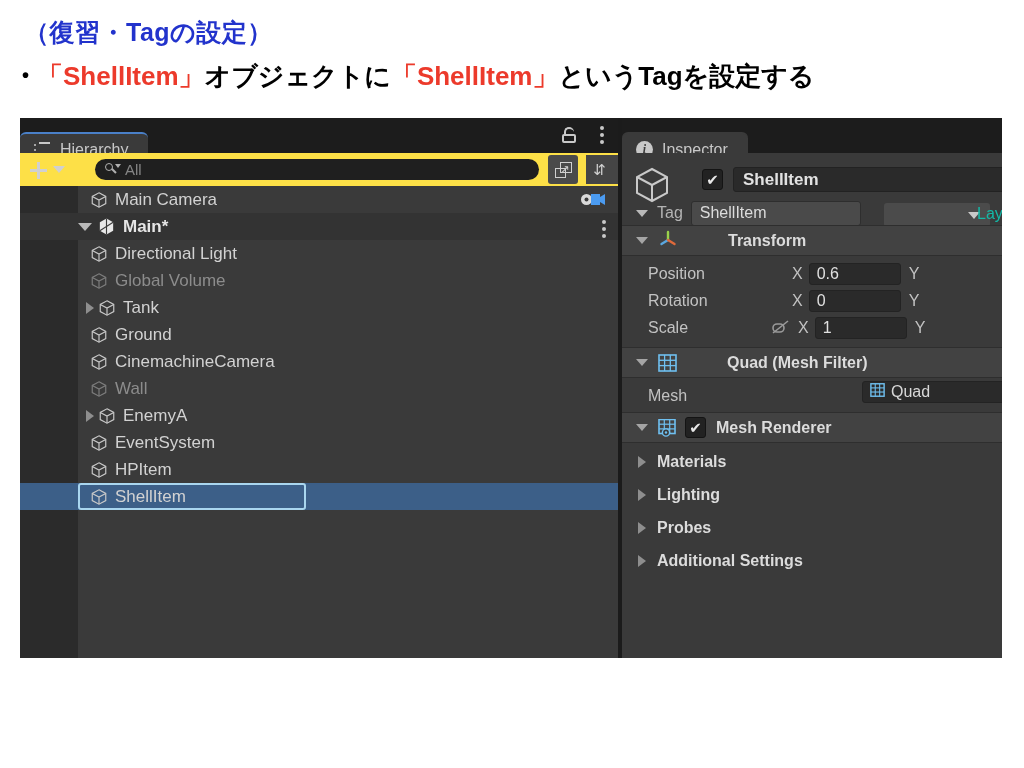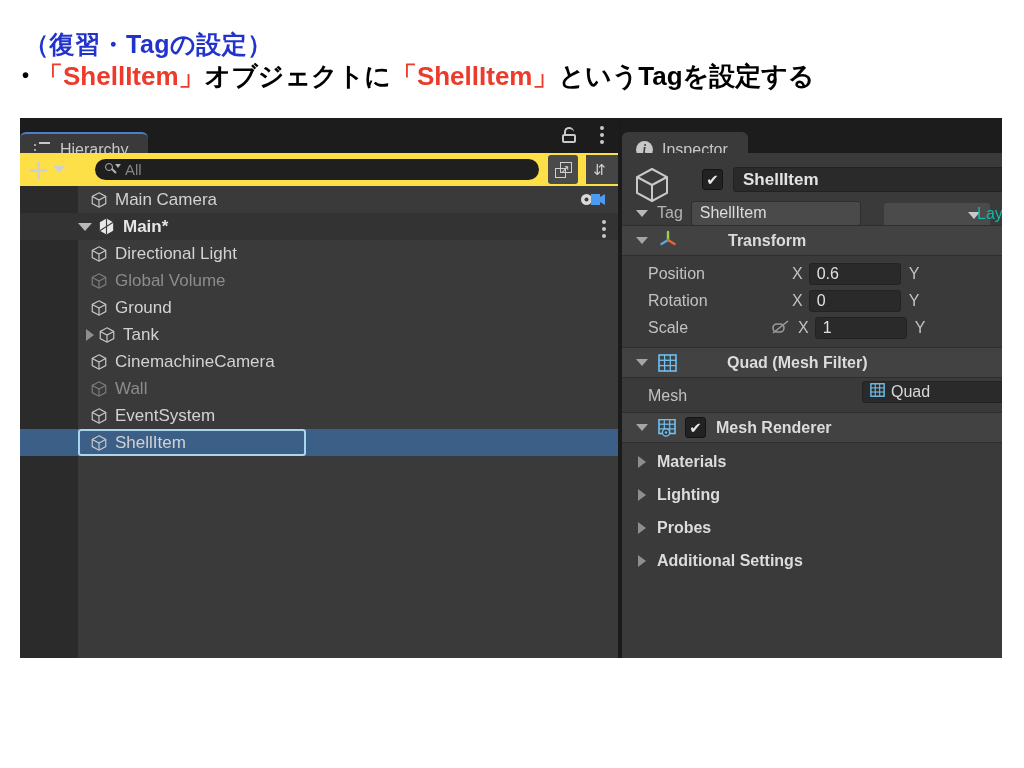--- a/index.html
+++ b/index.html
@@ -6,21 +6,21 @@
   html, body {
     width: 1024px; height: 768px;
     background: #ffffff;
     font-family: "Liberation Sans", "DejaVu Sans", sans-serif;
     overflow: hidden;
   }
 
   
   .slide-head { position: absolute; left: 0; top: 0; width: 1024px; }
   .head-line1 {
-    position: absolute; left: 24px; top: 28px;
+    position: absolute; left: 24px; top: 16px;
     font-size: 25px; font-weight: bold; color: #2233cc;
     letter-spacing: .5px; white-space: nowrap;
   }
   .head-line2 {
     position: absolute; left: 22px; top: 59px;
     font-size: 26px; font-weight: bold; color: #000000;
     white-space: nowrap;
   }
   .head-line2 .bullet { font-size: 20px; vertical-align: 3px; margin-right: 8px; }
   .hl-red { color: #ec3a2b; }
@@ -331,72 +331,94 @@
             <span class="cube" style="color: rgb(125, 125, 125);">
               <svg width="18" height="18" viewBox="0 0 40 40">
                 <path d="M20 4 L35 12 L35 28 L20 36 L5 28 L5 12 Z" fill="none" stroke="currentColor" stroke-width="2.6"></path>
                 <path d="M5 12 L20 20 L35 12 M20 20 L20 36" fill="none" stroke="currentColor" stroke-width="2.6"></path>
               </svg>
             </span>
             <span class="dim">Global Volume</span>
           </div>
           <div class="row">
             <span style="width: 66px; flex: 0 0 auto;"></span>
+            <span class="tri tri-right"></span>
+            <span class="cube" style="color: rgb(201, 201, 201);">
+              <svg width="18" height="18" viewBox="0 0 40 40">
+                <path d="M20 4 L35 12 L35 28 L20 36 L5 28 L5 12 Z" fill="none" stroke="currentColor" stroke-width="2.6"></path>
+                <path d="M5 12 L20 20 L35 12 M20 20 L20 36" fill="none" stroke="currentColor" stroke-width="2.6"></path>
+              </svg>
+            </span>
+            <span>Tank</span>
+          </div>
+          <div class="row">
+            <span style="width: 66px; flex: 0 0 auto;"></span>
             <span class="tri tri-spacer"></span>
             <span class="cube" style="color: rgb(201, 201, 201);">
               <svg width="18" height="18" viewBox="0 0 40 40">
                 <path d="M20 4 L35 12 L35 28 L20 36 L5 28 L5 12 Z" fill="none" stroke="currentColor" stroke-width="2.6"></path>
                 <path d="M5 12 L20 20 L35 12 M20 20 L20 36" fill="none" stroke="currentColor" stroke-width="2.6"></path>
               </svg>
             </span>
             <span>Ground</span>
           </div>
           <div class="row">
             <span style="width: 66px; flex: 0 0 auto;"></span>
+            <span class="tri tri-spacer"></span>
+            <span class="cube" style="color: rgb(201, 201, 201);">
+              <svg width="18" height="18" viewBox="0 0 40 40">
+                <path d="M20 4 L35 12 L35 28 L20 36 L5 28 L5 12 Z" fill="none" stroke="currentColor" stroke-width="2.6"></path>
+                <path d="M5 12 L20 20 L35 12 M20 20 L20 36" fill="none" stroke="currentColor" stroke-width="2.6"></path>
+              </svg>
+            </span>
+            <span>CinemachineCamera</span>
+          </div>
+          <div class="row">
+            <span style="width: 66px; flex: 0 0 auto;"></span>
+            <span class="tri tri-spacer"></span>
+            <span class="cube" style="color: rgb(125, 125, 125);">
+              <svg width="18" height="18" viewBox="0 0 40 40">
+                <path d="M20 4 L35 12 L35 28 L20 36 L5 28 L5 12 Z" fill="none" stroke="currentColor" stroke-width="2.6"></path>
+                <path d="M5 12 L20 20 L35 12 M20 20 L20 36" fill="none" stroke="currentColor" stroke-width="2.6"></path>
+              </svg>
+            </span>
+            <span class="dim">Wall</span>
+          </div>
+          <div class="row">
+            <span style="width: 66px; flex: 0 0 auto;"></span>
             <span class="tri tri-right"></span>
             <span class="cube" style="color: rgb(201, 201, 201);">
               <svg width="18" height="18" viewBox="0 0 40 40">
                 <path d="M20 4 L35 12 L35 28 L20 36 L5 28 L5 12 Z" fill="none" stroke="currentColor" stroke-width="2.6"></path>
                 <path d="M5 12 L20 20 L35 12 M20 20 L20 36" fill="none" stroke="currentColor" stroke-width="2.6"></path>
               </svg>
             </span>
-            <span>Tank</span>
-          </div>
-          <div class="row">
-            <span style="width: 66px; flex: 0 0 auto;"></span>
-            <span class="tri tri-spacer"></span>
-            <span class="cube" style="color: rgb(201, 201, 201);">
-              <svg width="18" height="18" viewBox="0 0 40 40">
-                <path d="M20 4 L35 12 L35 28 L20 36 L5 28 L5 12 Z" fill="none" stroke="currentColor" stroke-width="2.6"></path>
-                <path d="M5 12 L20 20 L35 12 M20 20 L20 36" fill="none" stroke="currentColor" stroke-width="2.6"></path>
-              </svg>
-            </span>
-            <span>CinemachineCamera</span>
-          </div>
-          <div class="row">
-            <span style="width: 66px; flex: 0 0 auto;"></span>
-            <span class="tri tri-spacer"></span>
-            <span class="cube" style="color: rgb(125, 125, 125);">
-              <svg width="18" height="18" viewBox="0 0 40 40">
-                <path d="M20 4 L35 12 L35 28 L20 36 L5 28 L5 12 Z" fill="none" stroke="currentColor" stroke-width="2.6"></path>
-                <path d="M5 12 L20 20 L35 12 M20 20 L20 36" fill="none" stroke="currentColor" stroke-width="2.6"></path>
-              </svg>
-            </span>
-            <span class="dim">Wall</span>
+            <span>EnemyA</span>
           </div>
           <div class="row">
             <span style="width: 66px; flex: 0 0 auto;"></span>
             <span class="tri tri-spacer"></span>
             <span class="cube" style="color: rgb(201, 201, 201);">
               <svg width="18" height="18" viewBox="0 0 40 40">
                 <path d="M20 4 L35 12 L35 28 L20 36 L5 28 L5 12 Z" fill="none" stroke="currentColor" stroke-width="2.6"></path>
                 <path d="M5 12 L20 20 L35 12 M20 20 L20 36" fill="none" stroke="currentColor" stroke-width="2.6"></path>
               </svg>
             </span>
             <span>EventSystem</span>
+          </div>
+          <div class="row">
+            <span style="width: 66px; flex: 0 0 auto;"></span>
+            <span class="tri tri-spacer"></span>
+            <span class="cube" style="color: rgb(201, 201, 201);">
+              <svg width="18" height="18" viewBox="0 0 40 40">
+                <path d="M20 4 L35 12 L35 28 L20 36 L5 28 L5 12 Z" fill="none" stroke="currentColor" stroke-width="2.6"></path>
+                <path d="M5 12 L20 20 L35 12 M20 20 L20 36" fill="none" stroke="currentColor" stroke-width="2.6"></path>
+              </svg>
+            </span>
+            <span>HPItem</span>
           </div>
           <div class="row selected">
             <span style="width: 66px; flex: 0 0 auto;"></span>
             <span class="tri tri-spacer"></span>
             <span class="cube" style="color: rgb(201, 201, 201);">
               <svg width="18" height="18" viewBox="0 0 40 40">
                 <path d="M20 4 L35 12 L35 28 L20 36 L5 28 L5 12 Z" fill="none" stroke="currentColor" stroke-width="2.6"></path>
                 <path d="M5 12 L20 20 L35 12 M20 20 L20 36" fill="none" stroke="currentColor" stroke-width="2.6"></path>
               </svg>
             </span>

